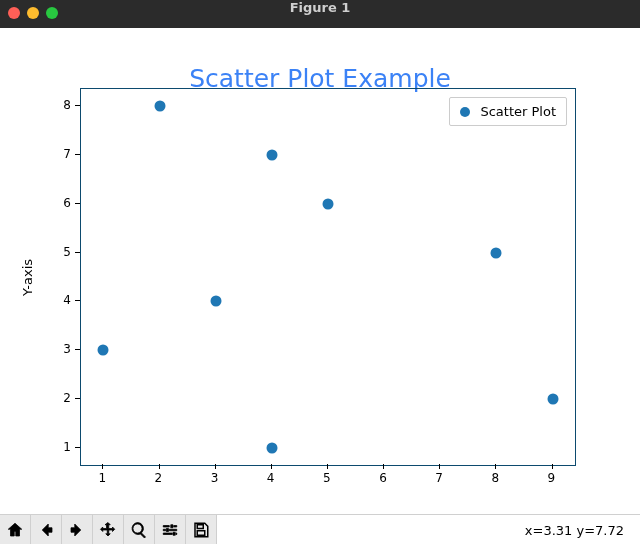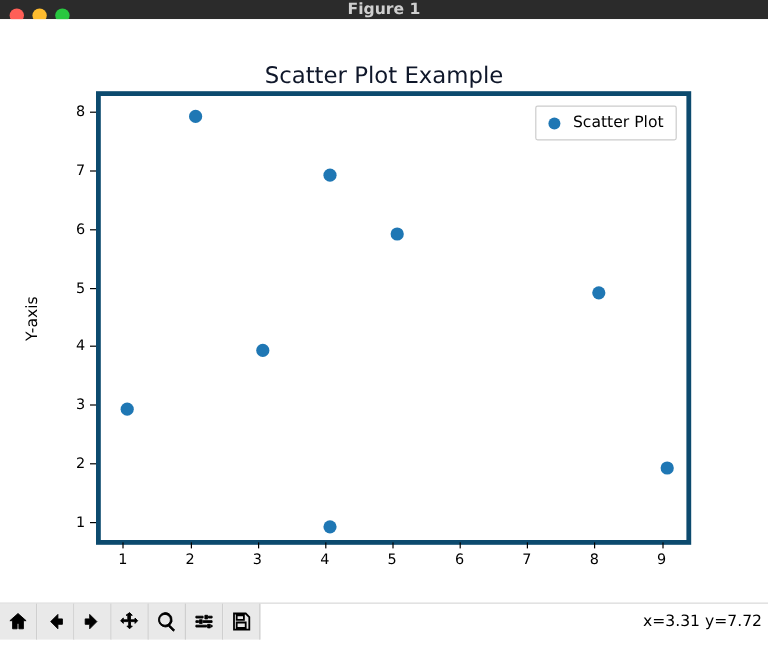--- a/index.html
+++ b/index.html
@@ -1,39 +1,39 @@
 <!DOCTYPE html>
 <html><head>
 <meta charset="utf-8">
 <style>
   html,body{margin:0;padding:0;width:640px;height:544px;font-family:"DejaVu Sans","Helvetica Neue",Arial,sans-serif;background:#fff;overflow:hidden}
-  .titlebar{height:16px;background:#2b2b2b;position:relative;display:flex;align-items:flex-end}
+  .titlebar{height:28px;background:#2b2b2b;position:relative;display:flex;align-items:flex-start}
   .traffic{position:absolute;left:8px;top:7px;display:flex;gap:7px}
   .tl{width:12px;height:12px;border-radius:50%}
   .tl.red{background:#ff5f57}
   .tl.yel{background:#febc2e}
   .tl.grn{background:#28c840}
   .titlebar-title{flex:1;text-align:center;color:#cfcfcf;font-size:13px;font-weight:600}
   .canvas{position:relative;width:640px;height:486px;background:#fff}
-  .plot-title{position:absolute;width:640px;top:36px;text-align:center;font-size:19px;color:#0f172a}
-  .axes{position:absolute;left:80px;top:60px;width:496px;height:378px;border:4px solid #0c4a6e;box-sizing:border-box}
+  .plot-title{position:absolute;width:640px;top:36px;text-align:center;font-size:25px;color:#3b82f6}
+  .axes{position:absolute;left:80px;top:60px;width:496px;height:378px;border:1px solid #0c4a6e;box-sizing:border-box}
   .xlabel{position:absolute;width:640px;top:472px;text-align:center;font-size:13px;color:#000}
   .ylabel{position:absolute;left:18px;top:60px;height:378px;width:20px;display:flex;align-items:center;justify-content:center}
   .ylabel span{transform:rotate(-90deg);font-size:13px;color:#000;white-space:nowrap}
   .tick{position:absolute;font-size:12px;color:#000}
   .tickmark{position:absolute;background:#000}
   .tickmark.x{width:1px;height:5px}
   .tickmark.y{width:5px;height:1px}
   .pt{position:absolute;width:11px;height:11px;border-radius:50%;background:#1f77b4;transform:translate(-50%,-50%)}
   .legend{position:absolute;right:8px;top:8px;background:#fff;border:1px solid #ccc;border-radius:2px;padding:6px 10px;display:flex;align-items:center;gap:10px;font-size:13px}
   .legend .marker{width:10px;height:10px;border-radius:50%;background:#1f77b4}
   .toolbar{height:30px;background:#fff;display:flex;align-items:center;border-top:1px solid #d0d0d0}
   .tbtn{width:30px;height:30px;background:#e9e9e9;border-right:1px solid #cfcfcf;display:flex;align-items:center;justify-content:center;cursor:pointer}
   .tbtn svg{width:18px;height:18px;fill:#000;stroke:#000}
-  .statustext{margin-left:auto;margin-right:5px;font-size:13px;color:#000}
+  .statustext{margin-left:auto;margin-right:16px;font-size:13px;color:#000}
 </style>
 </head>
 <body>
 
 <div class="titlebar">
   <div class="traffic">
     <div class="tl red"></div>
     <div class="tl yel"></div>
     <div class="tl grn"></div>
   </div>

